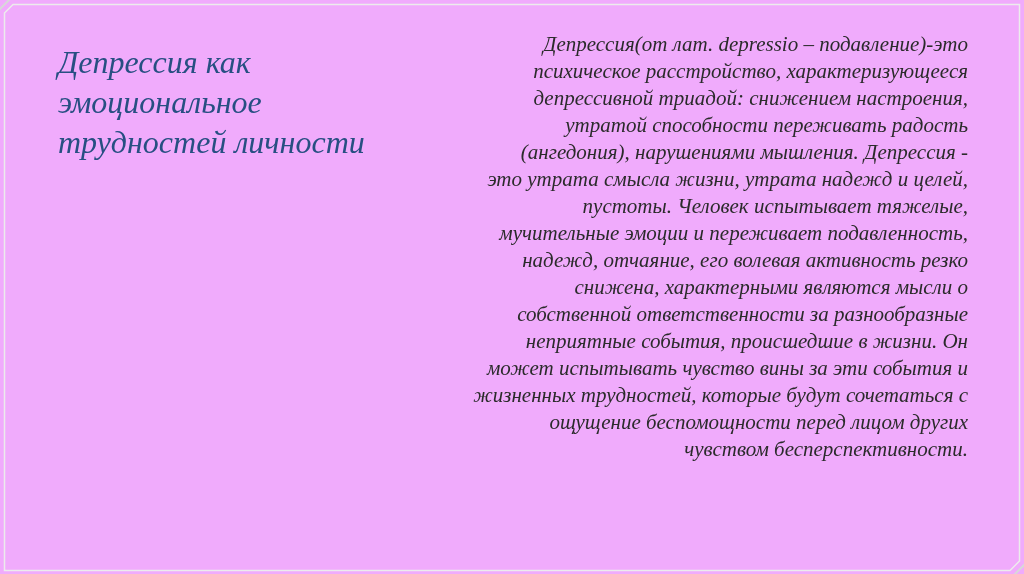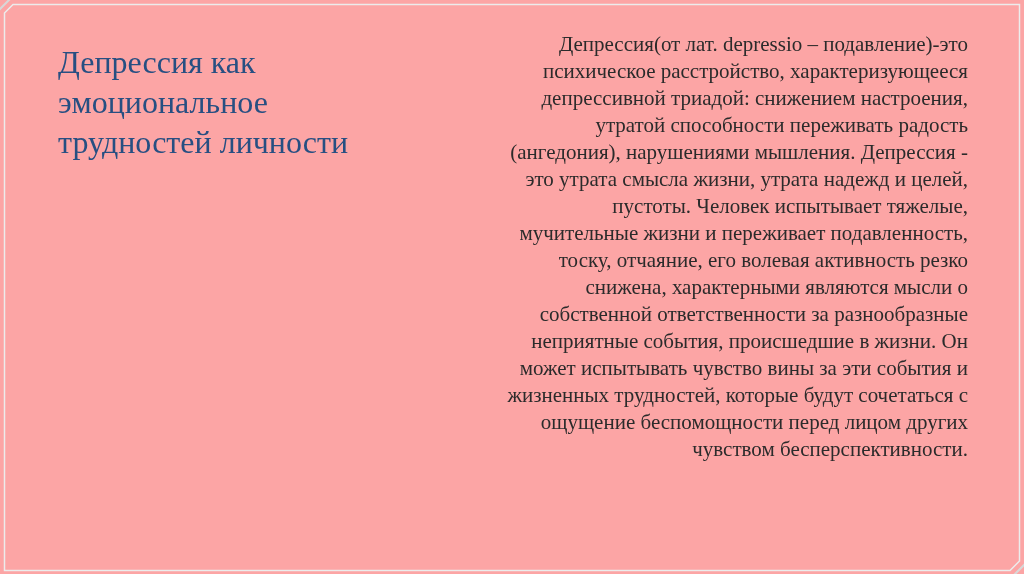--- a/index.html
+++ b/index.html
@@ -10,21 +10,22 @@
   body {
     width: 1024px;
     height: 574px;
     position: relative;
     overflow: hidden;
     font-family: "Liberation Serif", "DejaVu Serif", serif;
   }
   .slide {
     position: absolute;
     inset: 0;
-    background: #fca5a5;
+    background: #f0abfc;
+    font-style: italic;
   }
   .frame-svg {
     position: absolute;
     left: 0;
     top: 0;
     width: 1024px;
     height: 574px;
     pointer-events: none;
   }
   .slide-title {
@@ -75,22 +76,22 @@
   </div>
 
   <div class="slide-body">
     <div class="b-line">  Депрессия(от лат. depressio – подавление)-это</div>
     <div class="b-line">психическое расстройство, характеризующееся</div>
     <div class="b-line">депрессивной триадой: снижением настроения,</div>
     <div class="b-line">утратой способности переживать радость</div>
     <div class="b-line">(ангедония), нарушениями мышления. Депрессия -</div>
     <div class="b-line">это утрата смысла жизни, утрата надежд и целей,</div>
     <div class="b-line">пустоты. Человек испытывает тяжелые,</div>
-    <div class="b-line">мучительные жизни и переживает подавленность,</div>
-    <div class="b-line">тоску, отчаяние, его волевая активность резко</div>
+    <div class="b-line">мучительные эмоции и переживает подавленность,</div>
+    <div class="b-line">надежд, отчаяние, его волевая активность резко</div>
     <div class="b-line">снижена, характерными являются мысли о</div>
     <div class="b-line">собственной ответственности за разнообразные</div>
     <div class="b-line">неприятные события, происшедшие в жизни. Он</div>
     <div class="b-line">может испытывать чувство вины за эти события и</div>
     <div class="b-line">жизненных трудностей, которые будут сочетаться с</div>
     <div class="b-line">ощущение беспомощности перед лицом других</div>
     <div class="b-line">чувством бесперспективности.</div>
   </div>
 
 </div>

